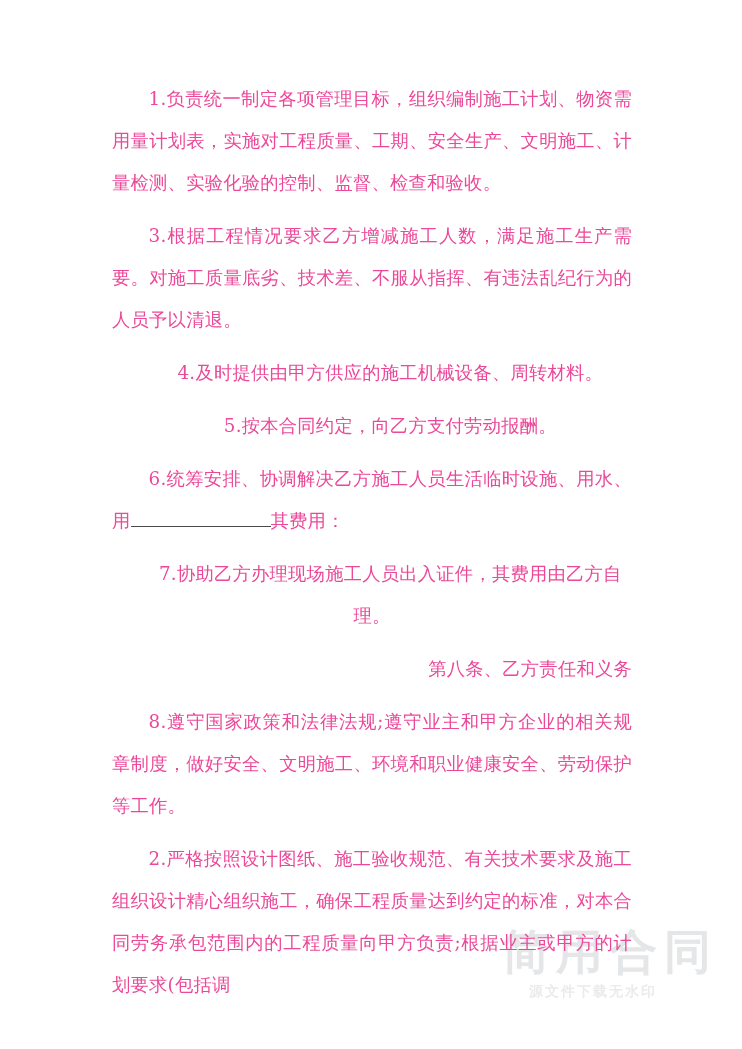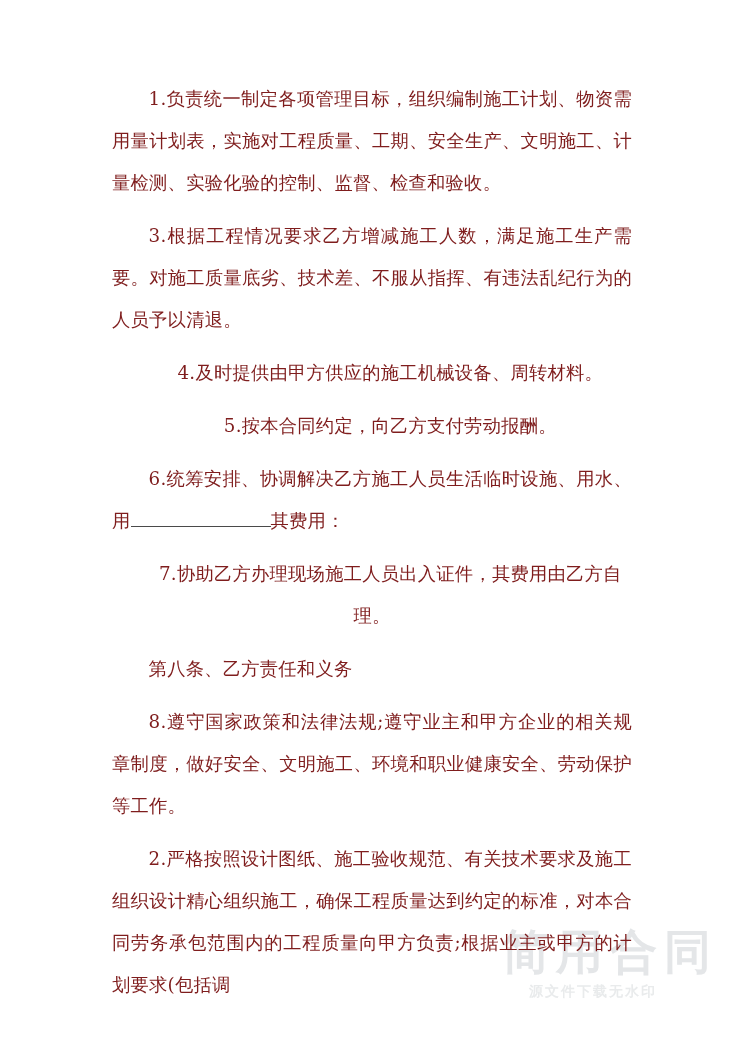--- a/index.html
+++ b/index.html
@@ -52,33 +52,33 @@
   
   #doc-body {
     position: absolute;
     left: 112px;
     top: 78px;
     width: 520px;
     z-index: 2;
   }
 
   .para {
-    color: #7f1d1d;
+    color: #ec4899;
     font-size: 18.3px;
     line-height: 42px;
     text-align: justify;
     text-justify: inter-ideograph;
     text-indent: 2em;
     margin: 0 0 11px 0;
     letter-spacing: 0.25px;
     word-break: break-all;
   }
 
   .para.heading {
-    text-align: left;
+    text-align: right;
   }
 
   .para.no-justify {
     text-align: center;
   }
 
   
   .para .blank {
     display: inline-block;
     width: 140px;

